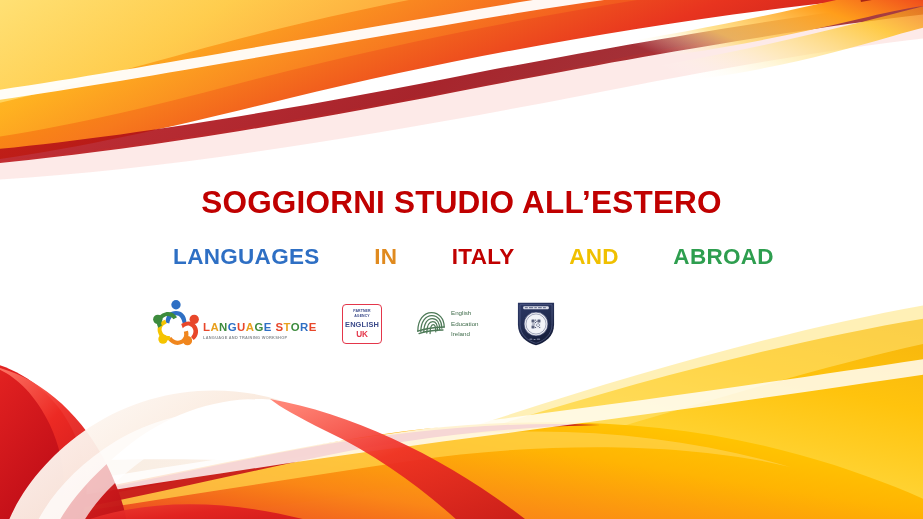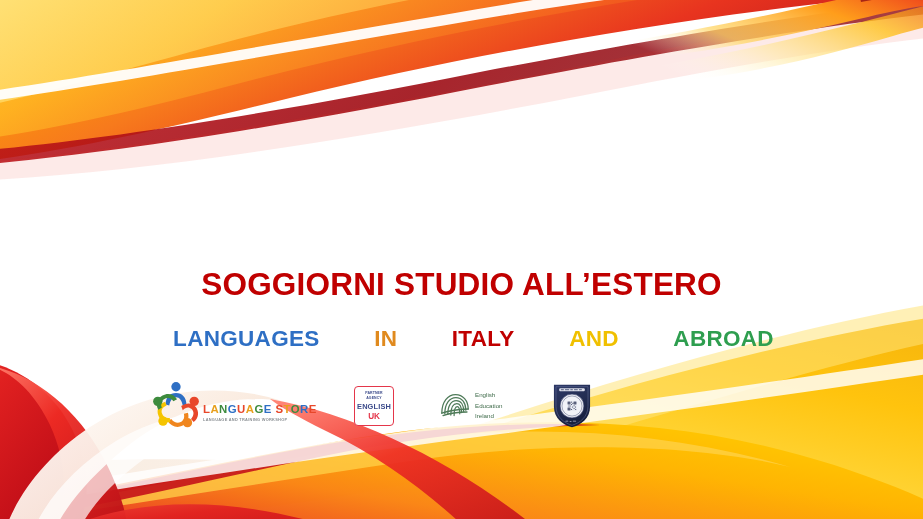--- a/index.html
+++ b/index.html
@@ -23,21 +23,21 @@
   #deco-bottom     { left:-60px;  bottom:-30px; width:1030px; height:280px; }
 
   
   #content {
     position:absolute;
     left:0; top:0;
     width:923px; height:519px;
     display:flex;
     flex-direction:column;
     align-items:center;
-    justify-content:center;
+    justify-content:flex-start;
     padding-top:186px;
     z-index:6;
   }
 
   #slide-title {
     font-size:31.5px;
     font-weight:bold;
     letter-spacing:0.2px;
     white-space:nowrap;
     line-height:1.05;
@@ -57,21 +57,21 @@
   #slide-subtitle span { white-space:pre;margin-left:24px; }
 
   
   #logo-row {
     margin-top:24px;
     width:100%;
     display:flex;
     align-items:center;
     justify-content:flex-start;
     padding-left:150px;
-    gap:16px;
+    gap:4px;
     height:62px;
   }
   .logo { position:relative; flex:0 0 auto; }
 
   
   #logo-language-store { width:150px; height:58px; display:flex; align-items:center; }
   #logo-language-store .mark { width:52px; height:52px; flex:0 0 auto; }
   #logo-language-store .wordmark {
     margin-left:1px; margin-top:14px;
     display:flex; flex-direction:column;

